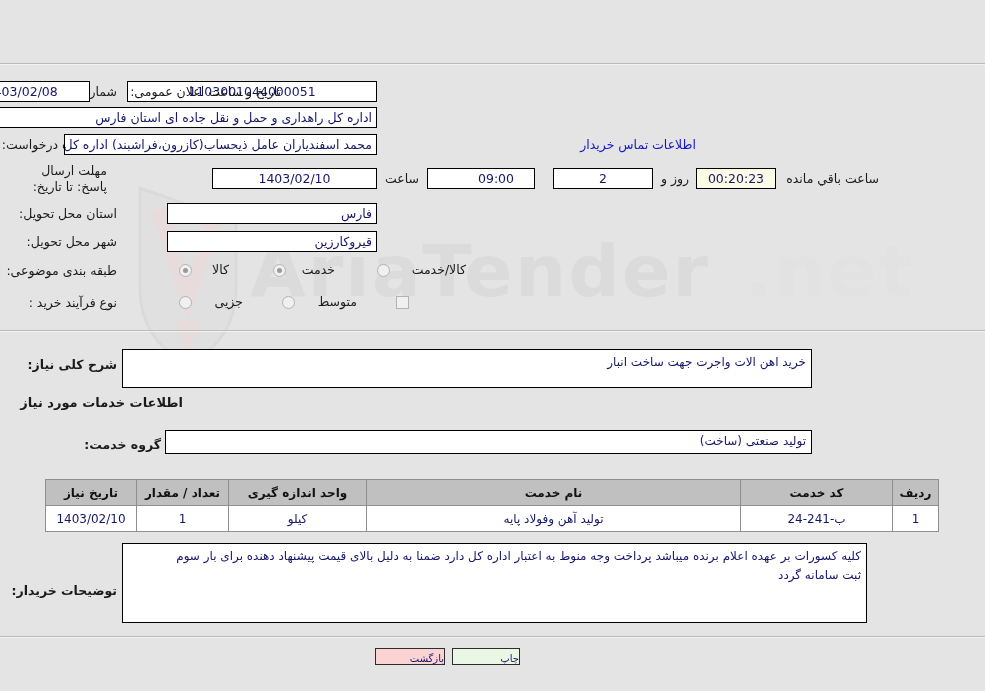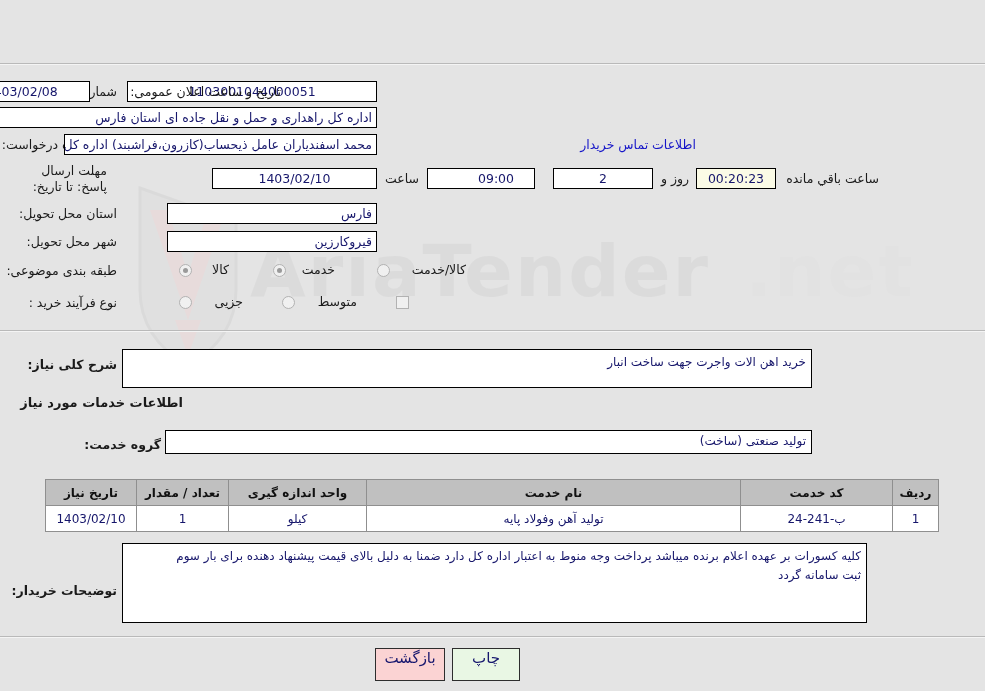--- a/index.html
+++ b/index.html
@@ -190,26 +190,25 @@
     color: #16166b;
     height: 25px;
     padding: 0 4px;
     text-align: center;
     white-space: nowrap;
   }
 
   
   .btn {
     position: absolute;
-    height: 33px;
+    height: 17px;
     border: 1px solid #2d2d2d;
     box-sizing: border-box;
-    font-size: 15px;
+    font-size: 10px;
     color: #17176e;
-    text-align: center;
     line-height: 19px;
     cursor: pointer;
     z-index: 5;
     font-family: "DejaVu Sans", "Liberation Sans", sans-serif;
   }
   .btn.print  { background: #e9f7e4; }
   .btn.back   { background: #fbd3d3; }
 </style>
 </head>
 <body>

